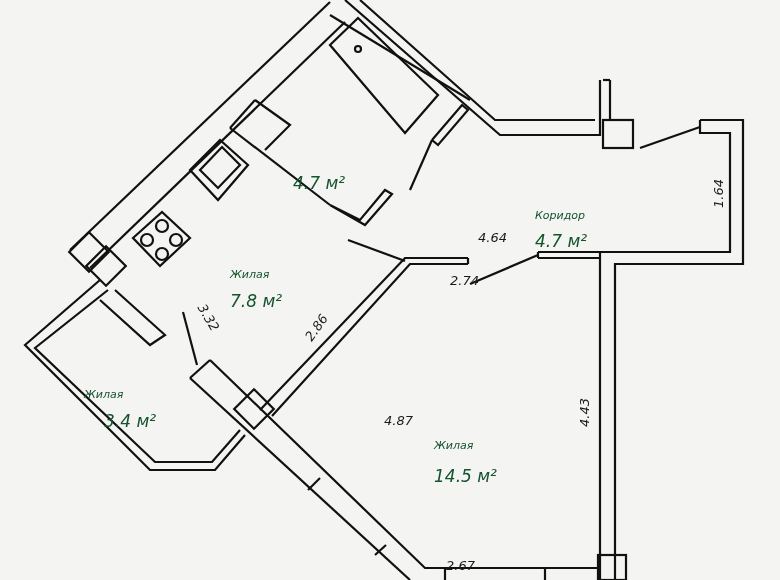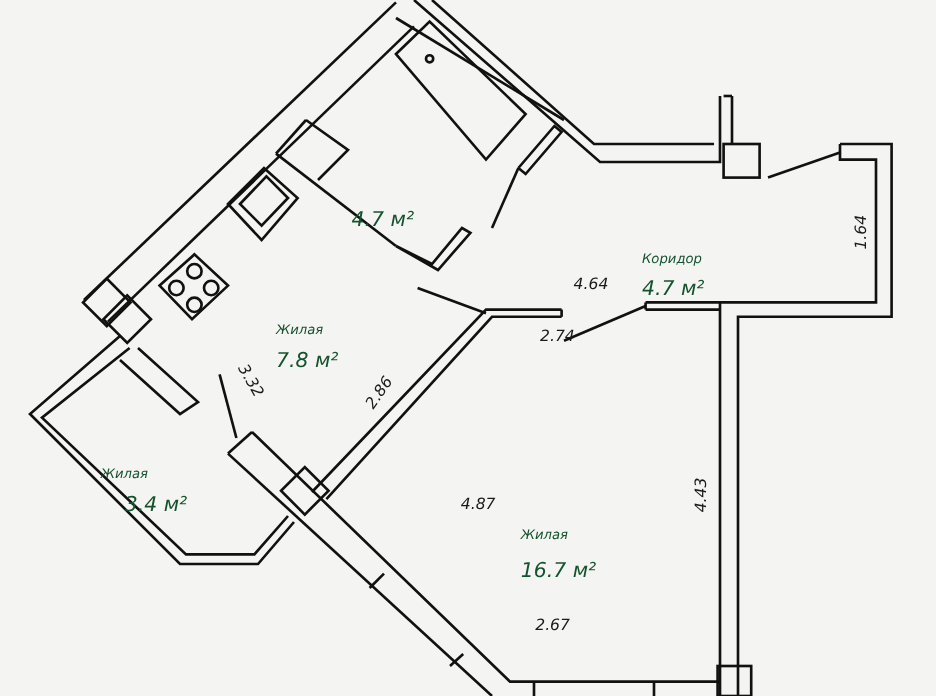--- a/index.html
+++ b/index.html
@@ -94,23 +94,23 @@
 <div class="room">
   <div class="lbl room-name" style="left:230px;top:233px;">Жилая</div>
   <div class="lbl room-area" style="left:230px;top:256px;">7.8 м²</div>
 </div>
 <div class="room">
   <div class="lbl room-name" style="left:84px;top:353px;">Жилая</div>
   <div class="lbl room-area" style="left:104px;top:376px;">3.4 м²</div>
 </div>
 <div class="room">
   <div class="lbl room-name" style="left:434px;top:404px;">Жилая</div>
-  <div class="lbl room-area" style="left:434px;top:431px;">16.7 м²</div>
+  <div class="lbl room-area" style="left:434px;top:431px;">14.5 м²</div>
 </div>
 
 <div class="dim" style="left:704px;top:186px;transform:rotate(-90deg);">1.64</div>
 <div class="dim" style="left:478px;top:230px;">4.64</div>
 <div class="dim" style="left:450px;top:273px;">2.74</div>
 <div class="dim" style="left:302px;top:320px;transform:rotate(-55deg);">2.86</div>
 <div class="dim" style="left:194px;top:310px;transform:rotate(60deg);">3.32</div>
 <div class="dim" style="left:340px;top:413px;margin-left:44px;">4.87</div>
 <div class="dim" style="left:570px;top:405px;transform:rotate(-90deg);">4.43</div>
-<div class="dim" style="left:446px;top:514px;text-align:right;">2.67</div>
+<div class="dim" style="left:446px;top:558px;text-align:right;">2.67</div>
 
 </body></html>

